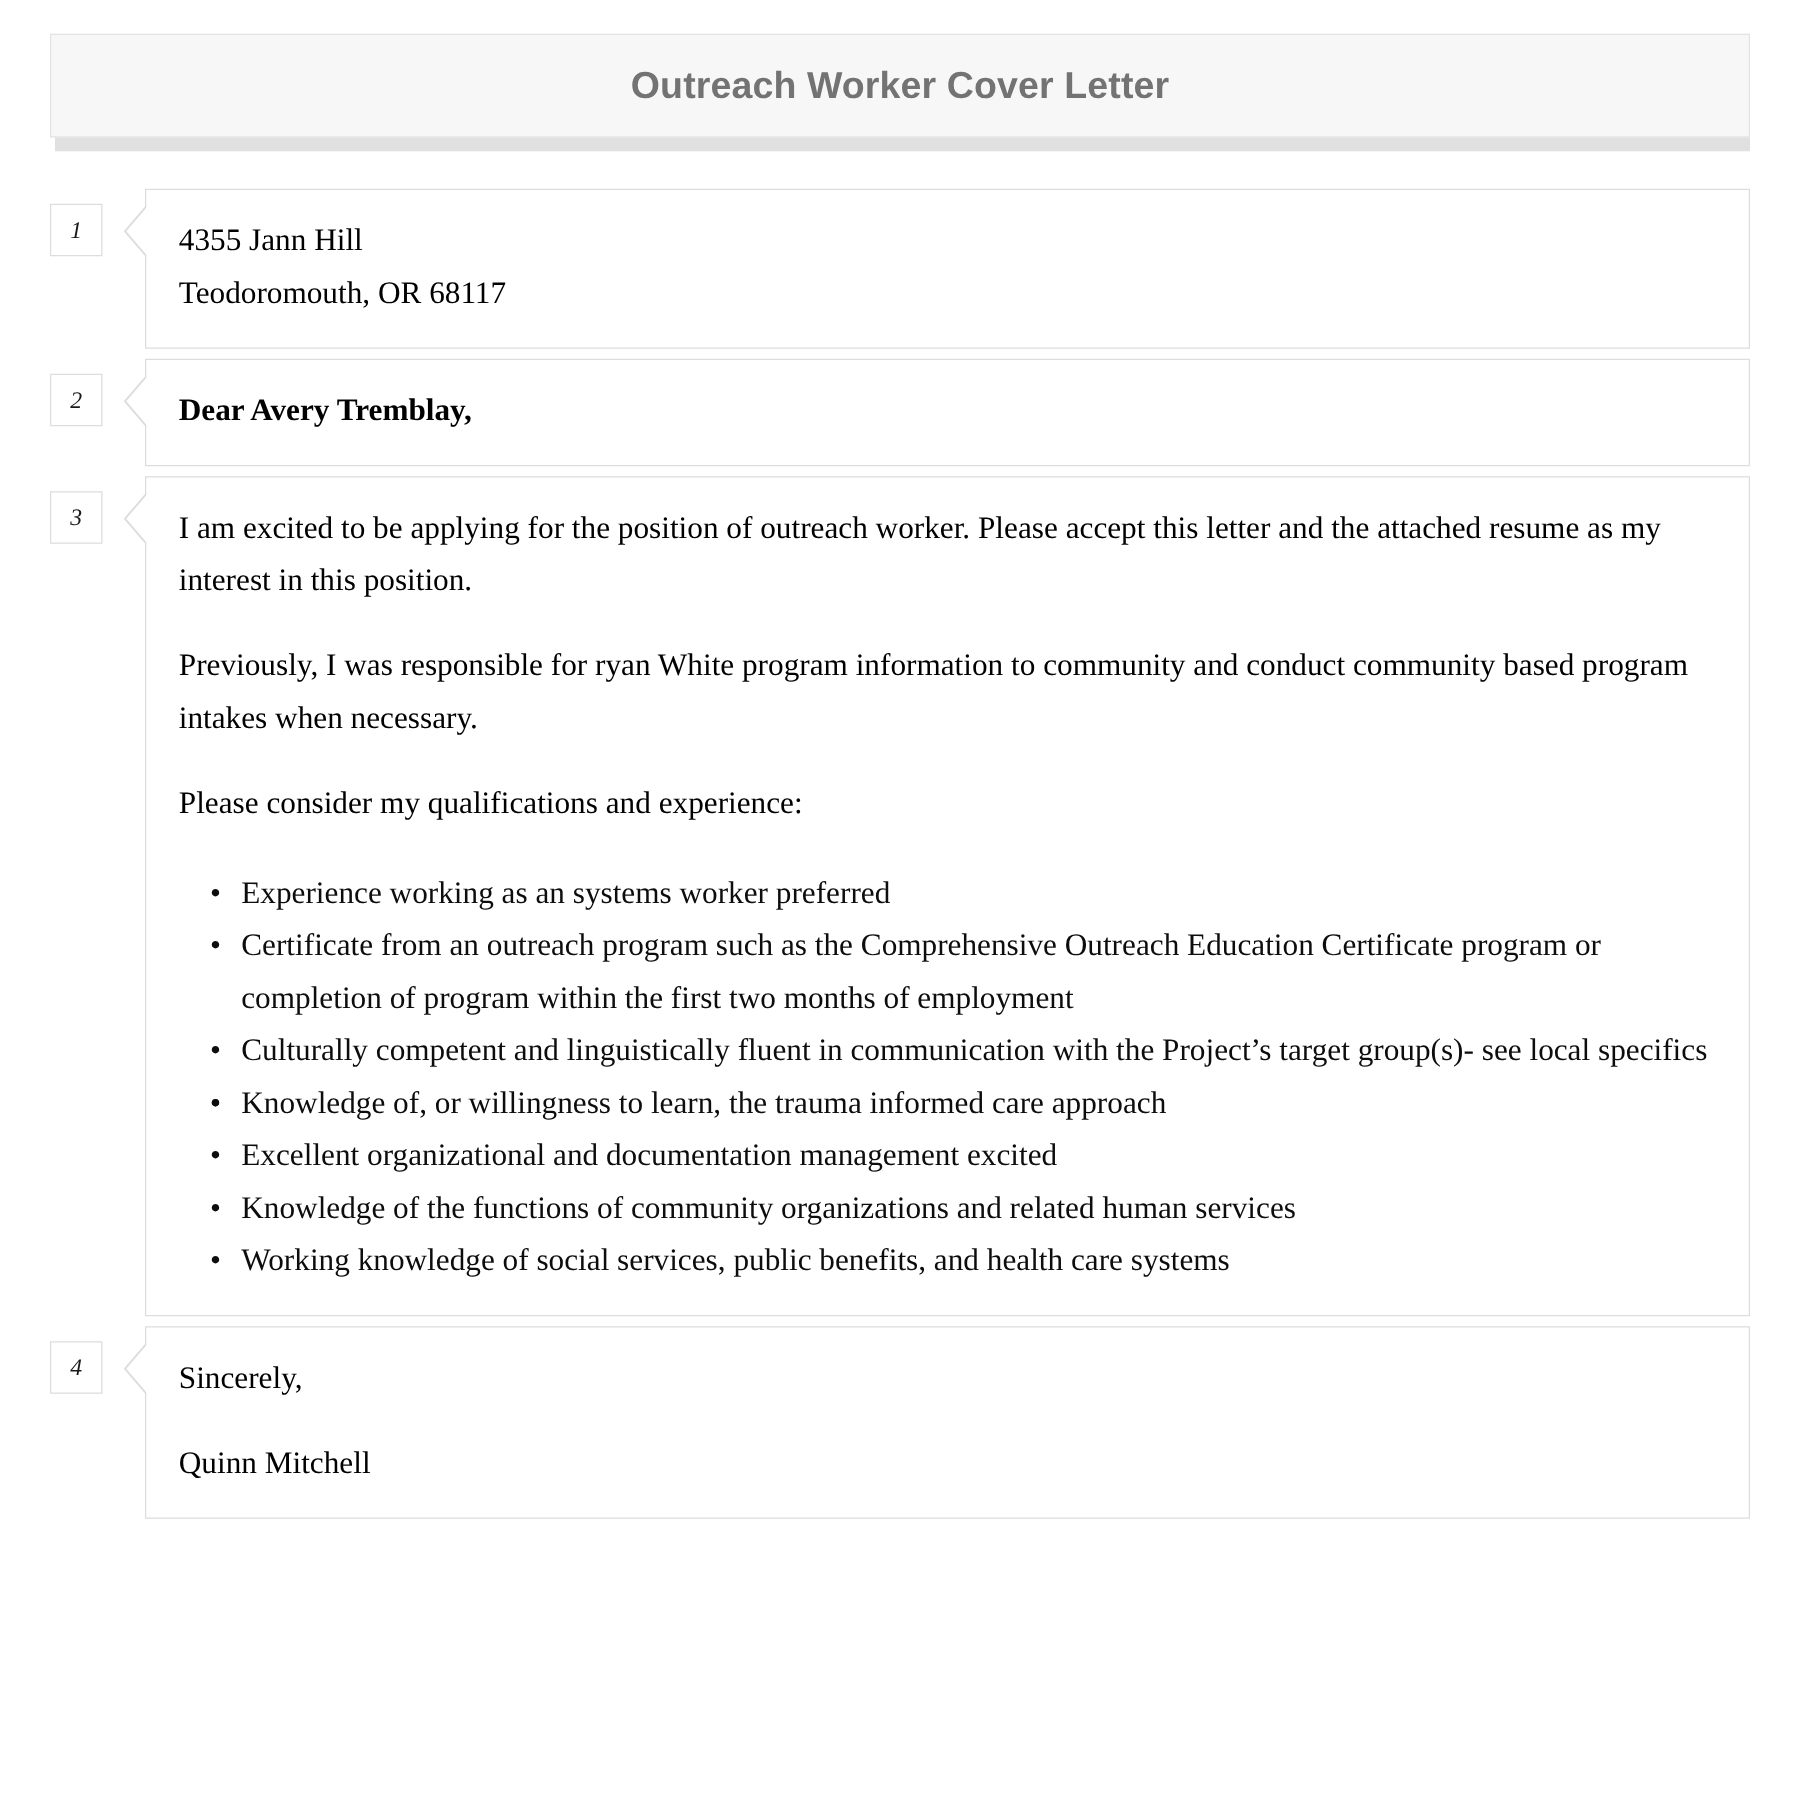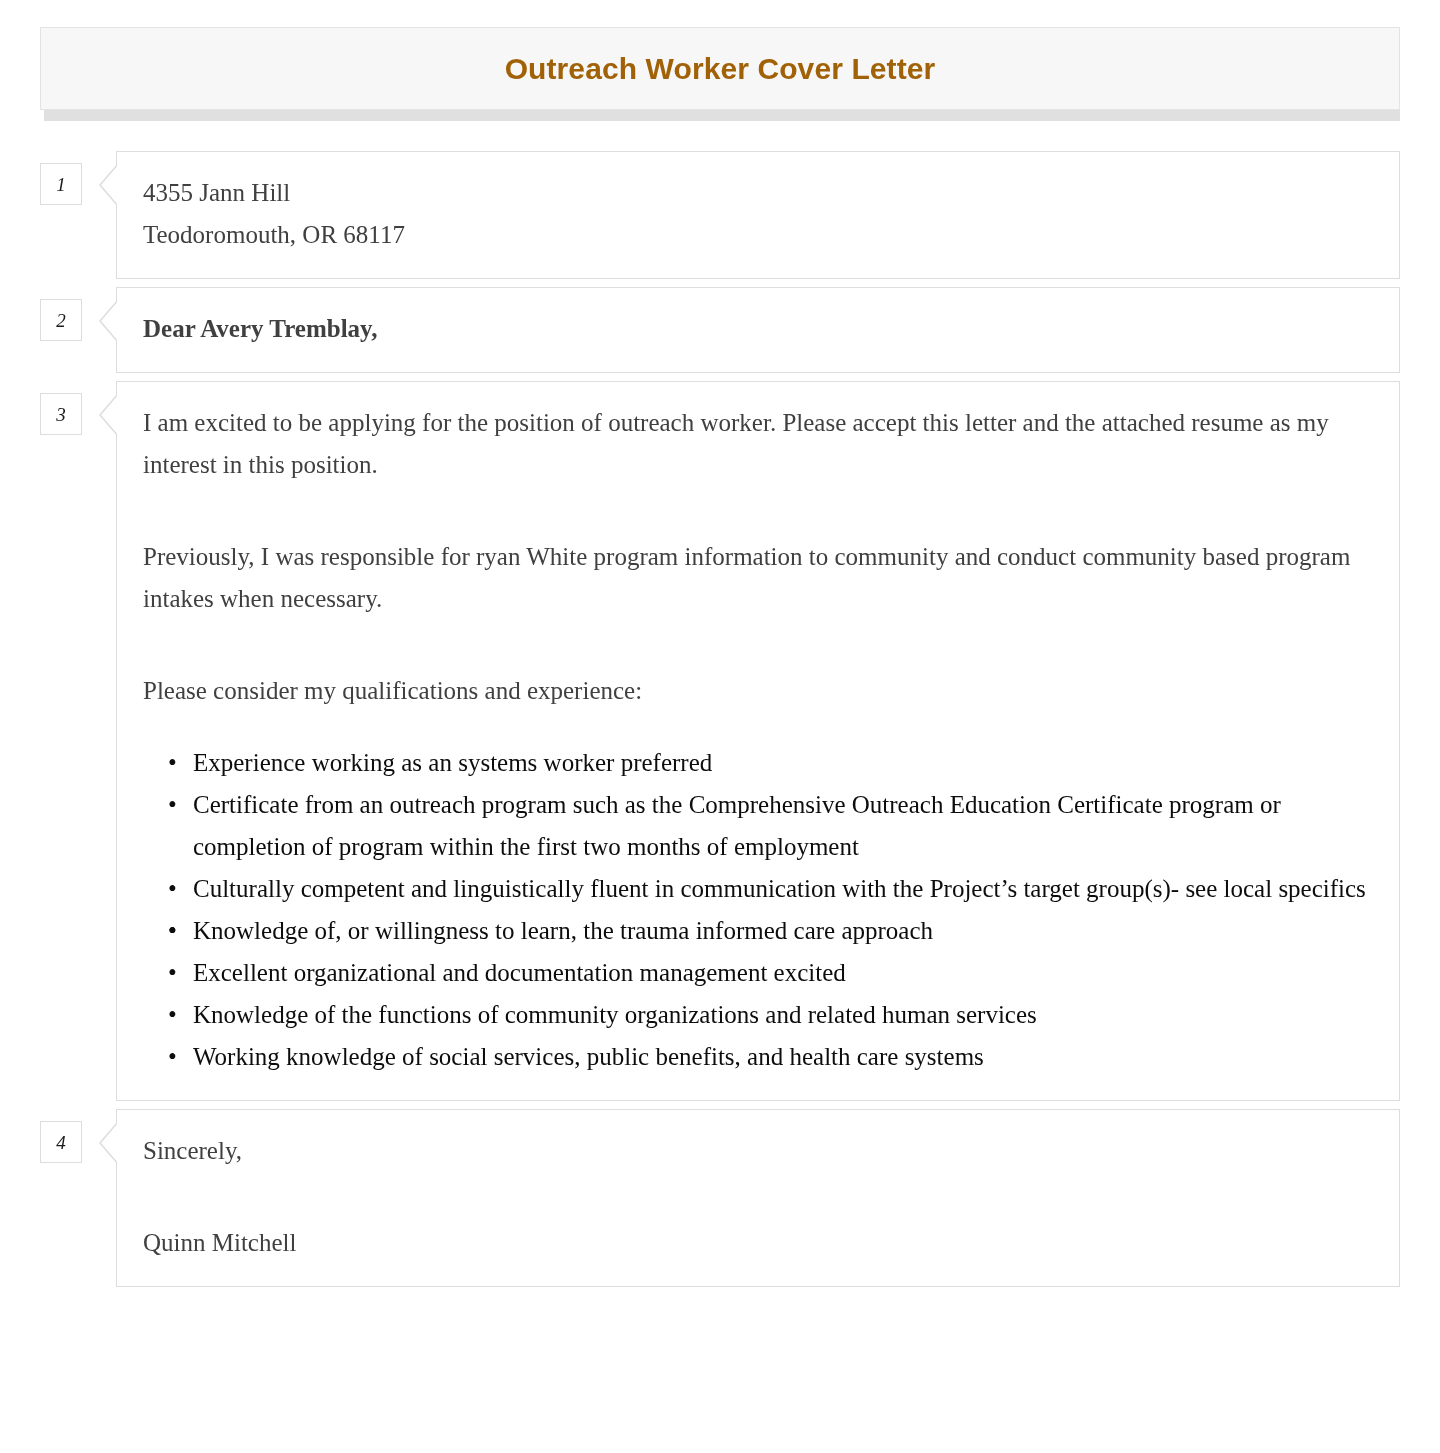--- a/index.html
+++ b/index.html
@@ -32,21 +32,21 @@
     height: 83px;
     display: flex;
     align-items: center;
     justify-content: center;
   }
   .doc-title {
     font-family: "Liberation Sans", sans-serif;
     font-weight: bold;
     font-size: 30px;
     letter-spacing: 0.1px;
-    color: #a16207;
+    color: #737373;
     text-align: center;
     line-height: 1.2;
   }
   .header-underbar {
     height: 11px;
     background: #e0e0e0;
     margin: 0 40px 0 44px;
   }
 
   
@@ -106,25 +106,25 @@
   .notch-fill {
     border-right: 18px solid #ffffff;
     left: -16px;
   }
 
   
   .para {
     font-family: "Liberation Serif", serif;
     font-size: 25px;
     line-height: 1.68;
-    color: #404040;
+    color: #000000;
     margin: 0;
   }
   .para + .para {
-    margin-top: 50px;
+    margin-top: 26px;
   }
   .para.tight + .para.tight {
     margin-top: 0;
   }
   .para.bold {
     font-weight: bold;
   }
 
   .bullets {
     list-style: none;

